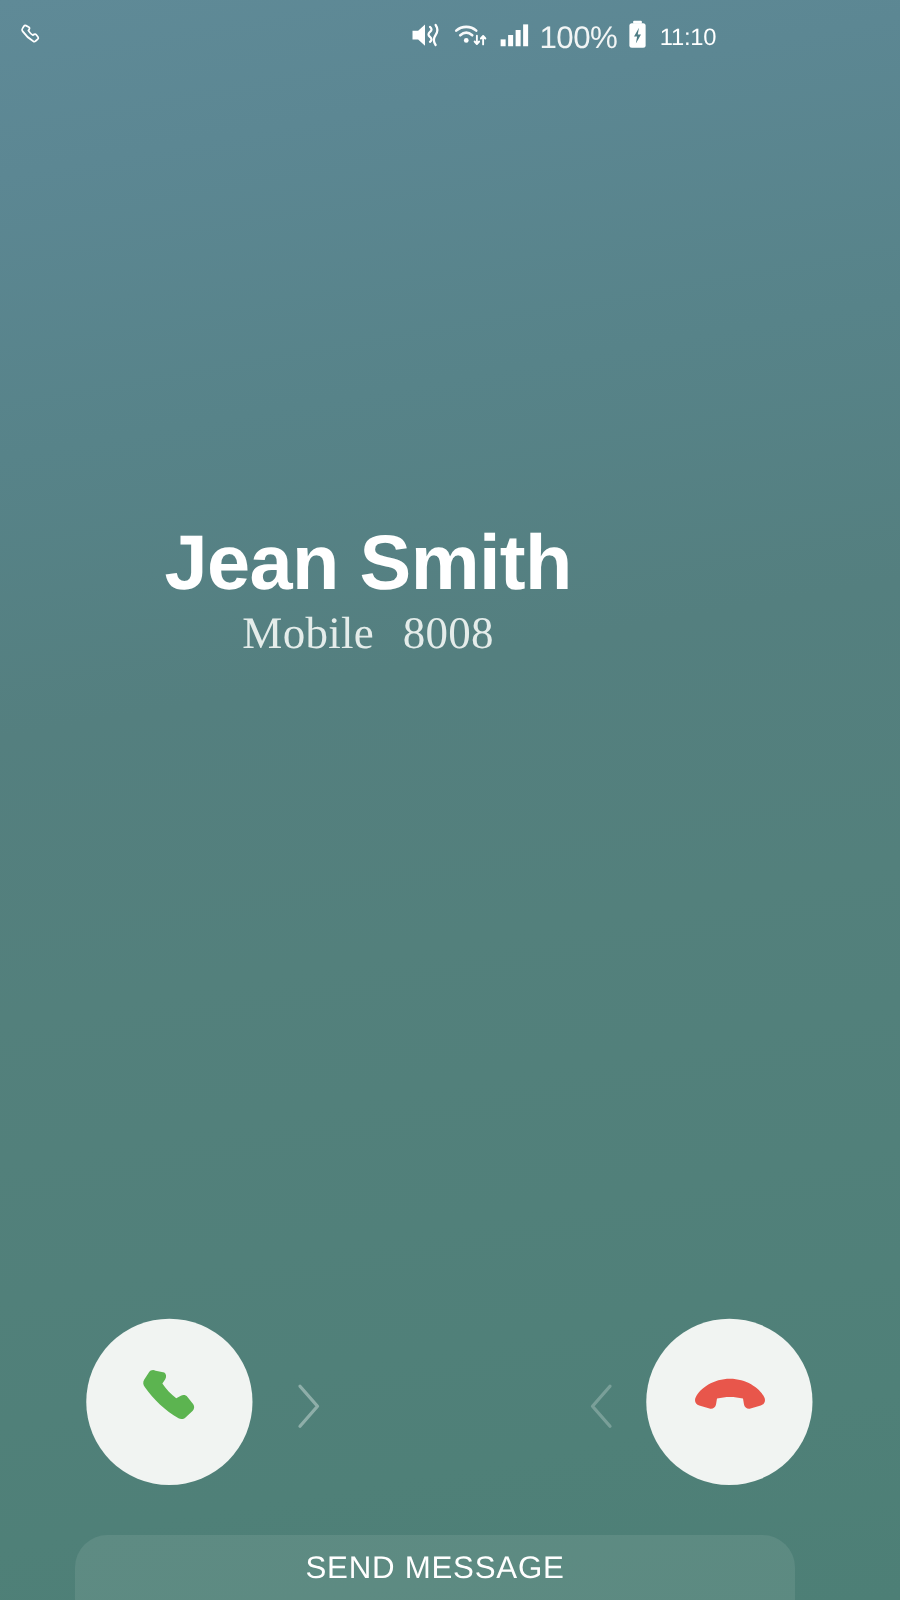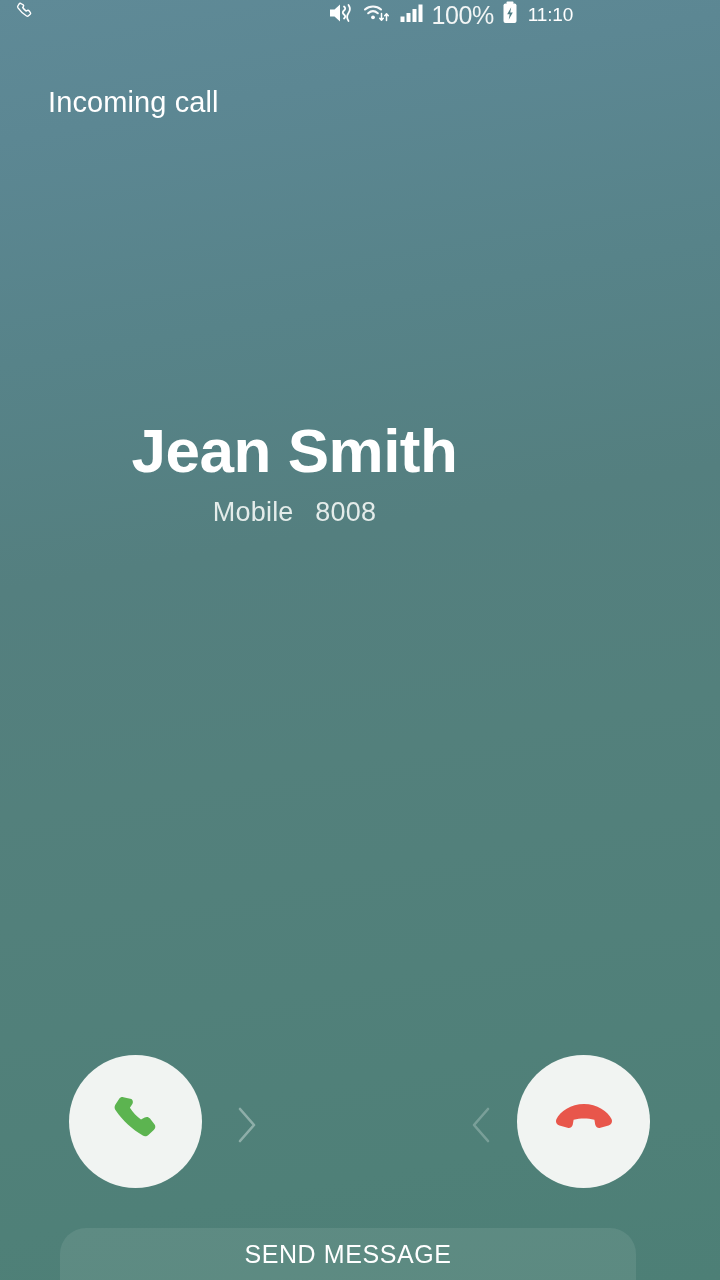--- a/index.html
+++ b/index.html
@@ -21,21 +21,21 @@
         #51807a 74%,
         #4f8078 88%,
         #4d7f76 100%);
     overflow:hidden;
   }
 
   
   #status-bar {
     position:absolute; top:0; left:0;
     width:589px; height:46px;
-    display:flex; align-items:flex-start;
+    display:flex; align-items:flex-end;
     padding:0 16px 0 14px;
     color:#ffffff;
   }
   #status-left { display:flex; align-items:center; gap:10px; }
   #status-right {
     margin-left:auto;
     display:flex; align-items:center; gap:7px;
   }
   .status-icon { display:block; }
   #battery-percent {
@@ -58,24 +58,24 @@
   
   #caller-block {
     position:absolute; top:418px; left:0;
     width:589px; text-align:center;
   }
   #caller-name {
     font-size:62px; font-weight:700; color:#ffffff;
     letter-spacing:-0.5px; line-height:1.08;
   }
   #caller-number-row {
-    margin-top:12px;
-    font-size:27px; font-weight:400;
+    font-size:36px; font-weight:400;
     color:#e4ecea;
     letter-spacing:0.2px;
+    font-family:Liberation Serif, serif;
   }
   #caller-number-label { }
   #caller-number-value { margin-left:14px; }
 
   
   #actions {
     position:absolute; top:1055px; left:0;
     width:720px; height:135px;
   }
   .action-circle {
@@ -164,21 +164,20 @@
           <rect x="5.5" y="1.5" width="7" height="2.4" rx="0.8" fill="#ffffff"></rect>
           <rect x="2.5" y="3.6" width="13" height="19.5" rx="2" fill="#ffffff"></rect>
           <path d="M10.2 7.2 L6.2 14.2 L8.7 14.2 L7.7 19.8 L11.8 12.6 L9.2 12.6 Z" fill="#4f7d85"></path>
         </svg>
       </span>
 
       <span id="clock">11:10</span>
     </div>
   </div>
 
-  <div id="call-state">Incoming call</div>
 
   <div id="caller-block">
     <div id="caller-name">Jean Smith</div>
     <div id="caller-number-row">
       <span id="caller-number-label">Mobile</span>
       <span id="caller-number-value">8008</span>
     </div>
   </div>
 
   <div id="actions">

